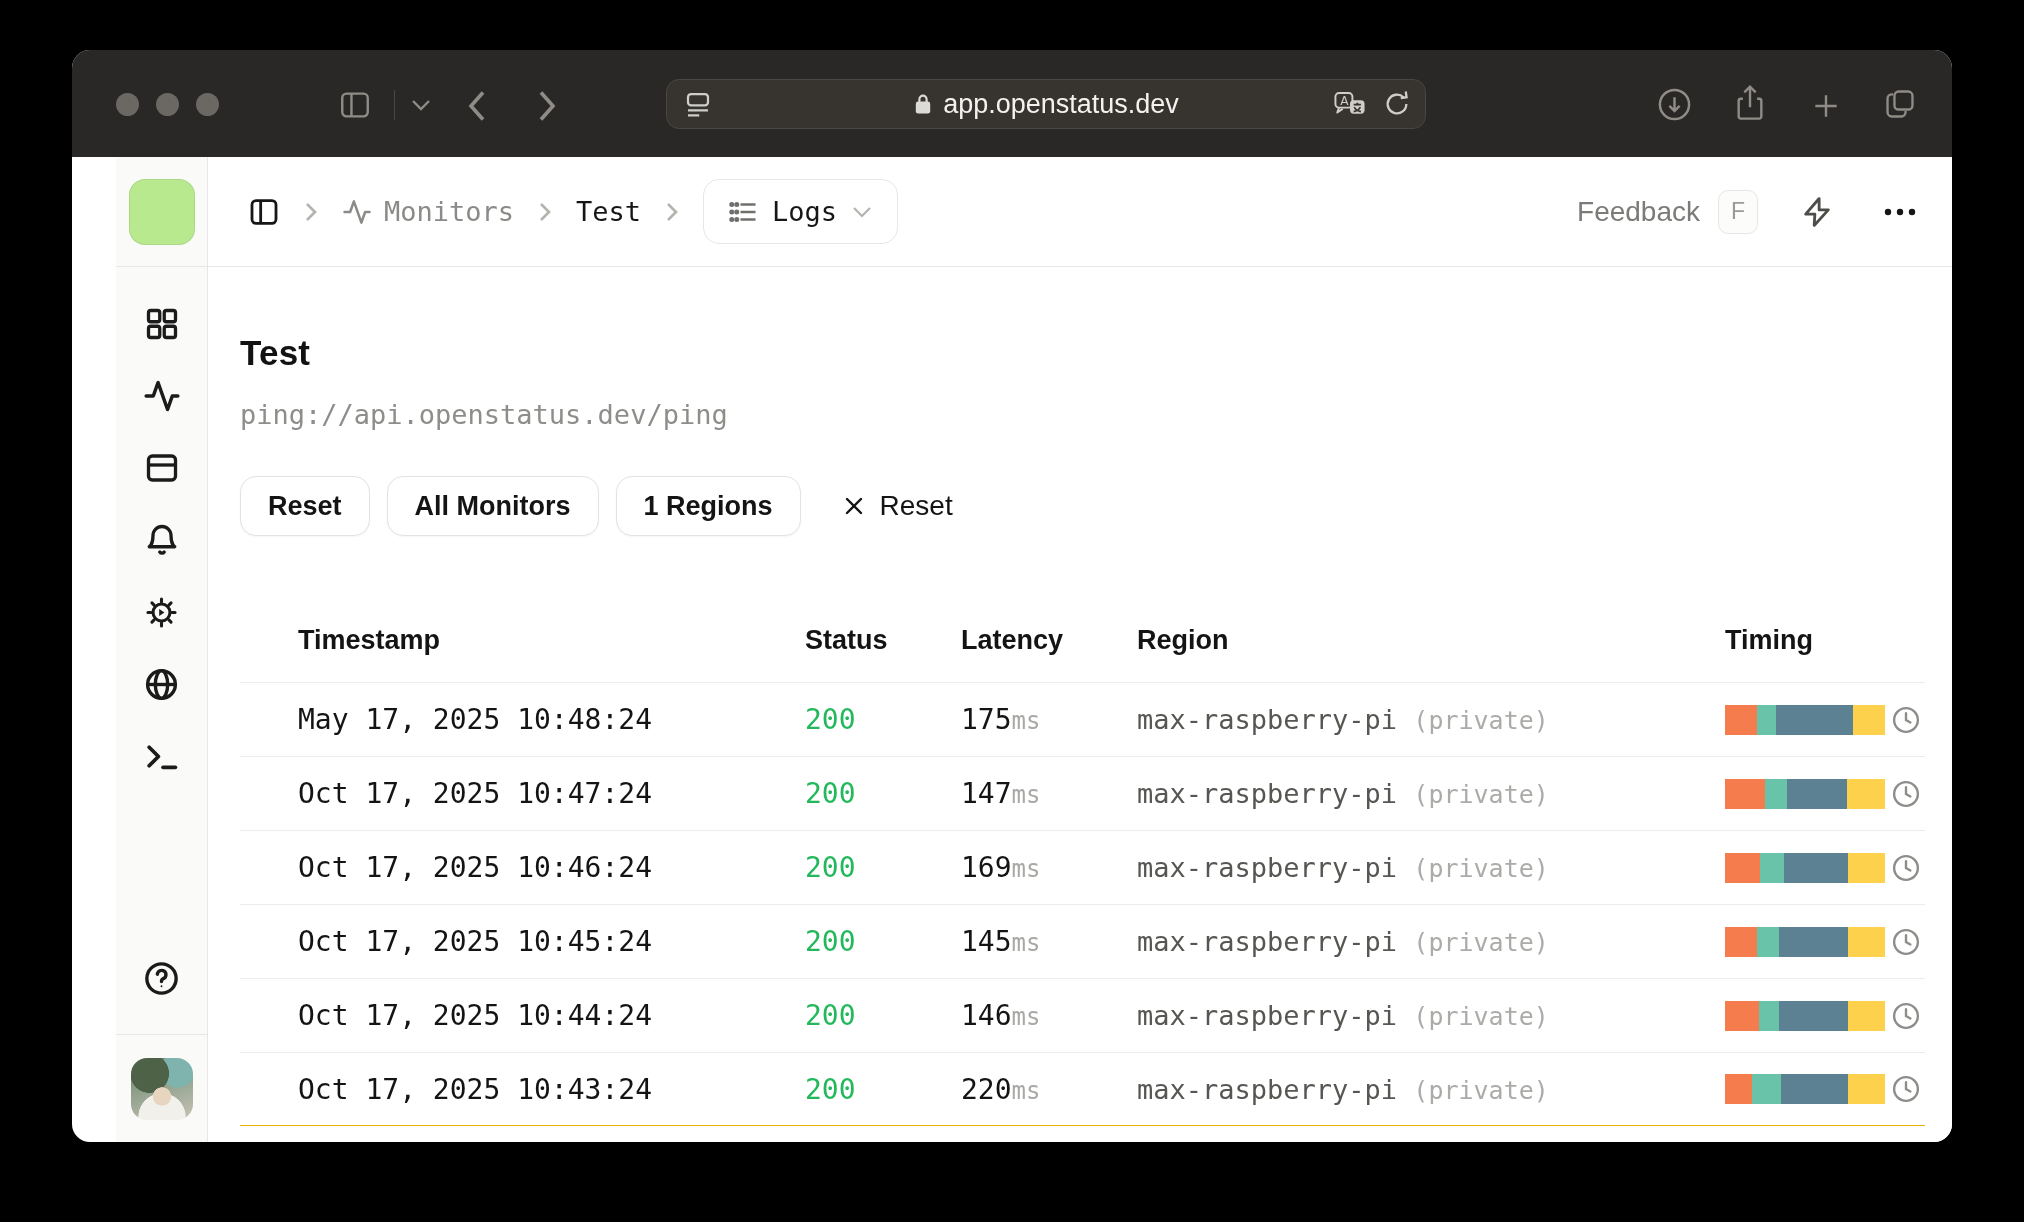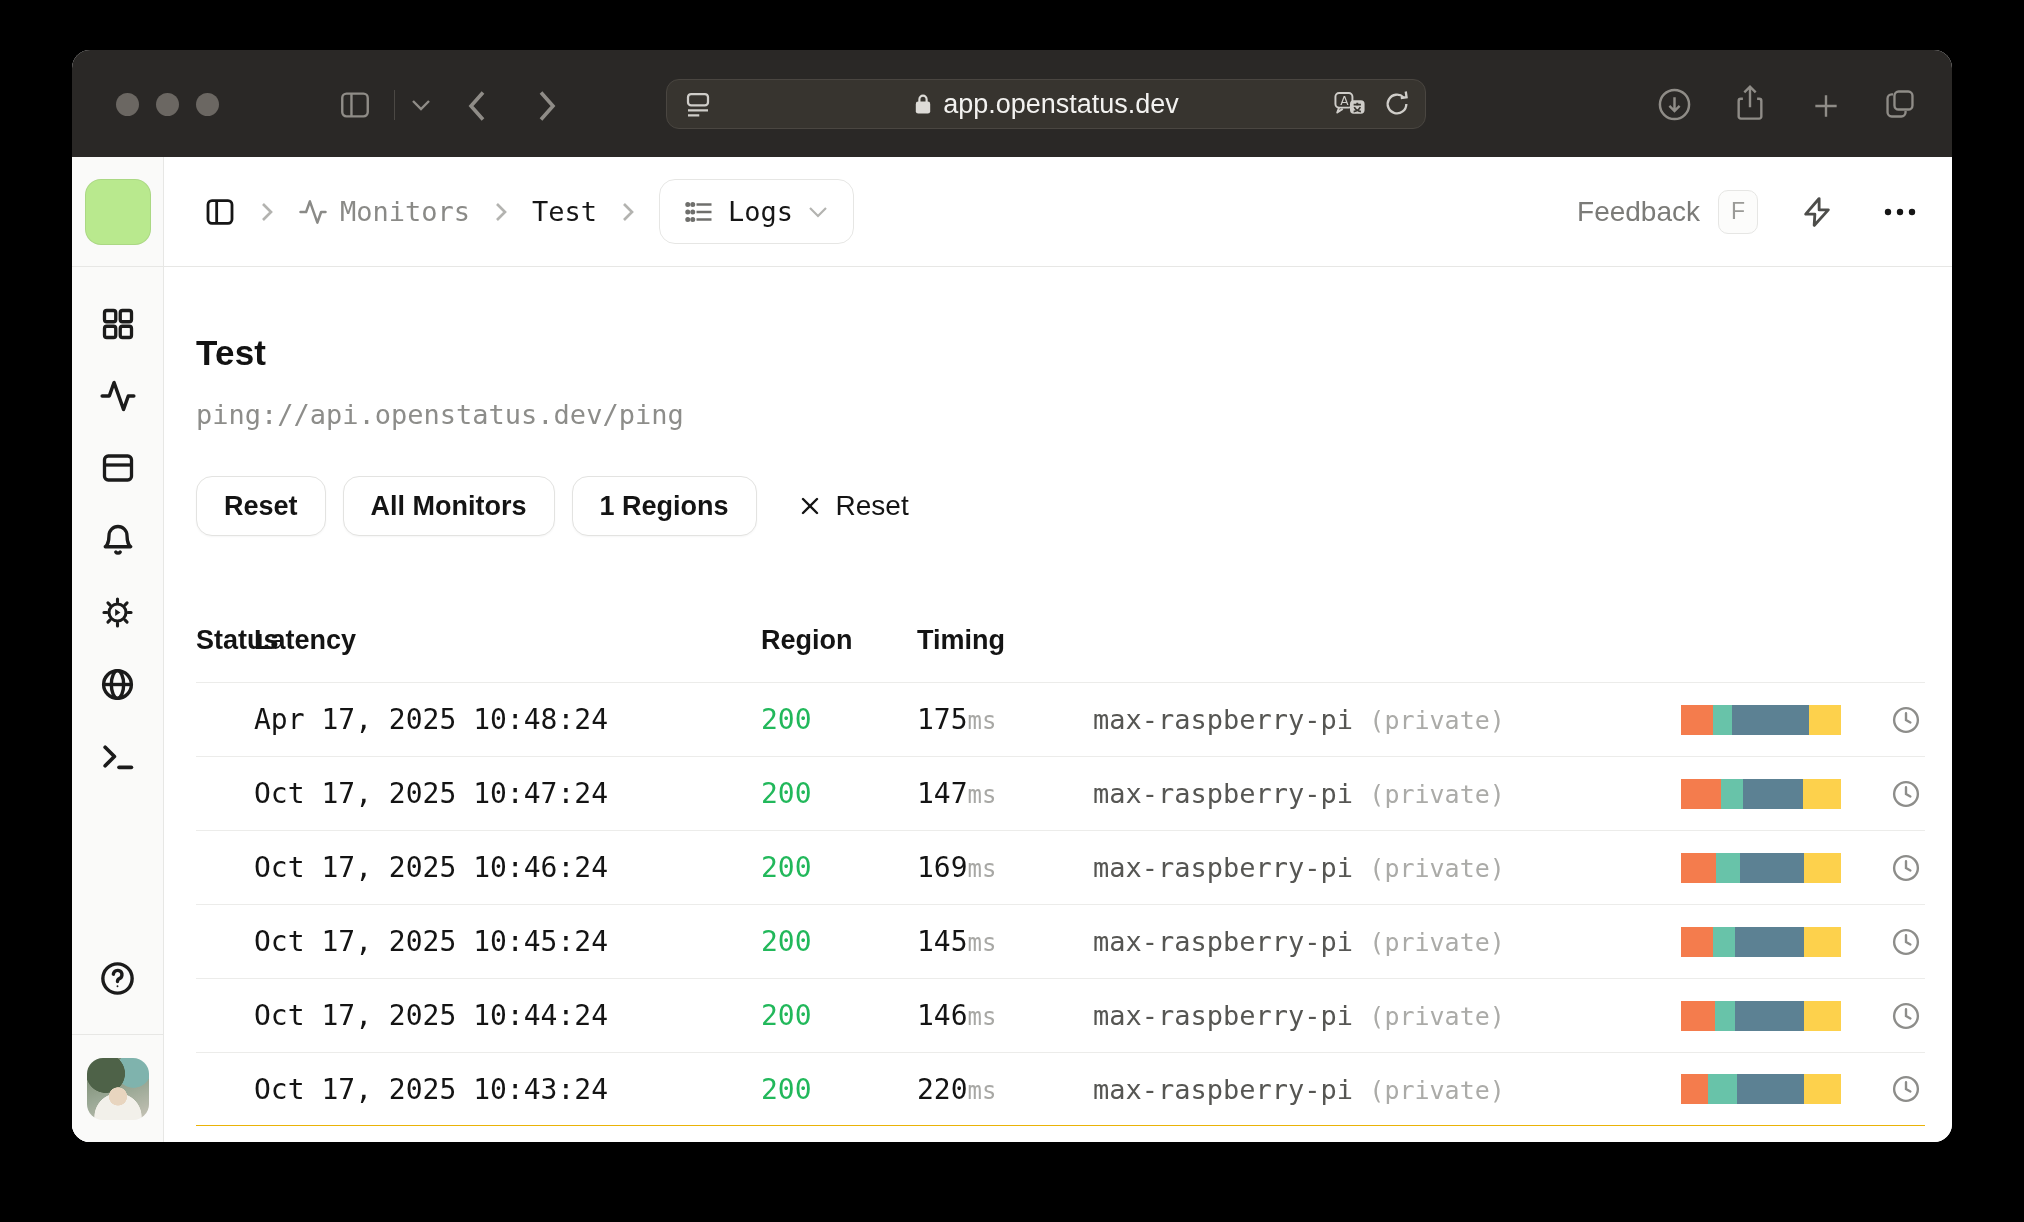--- a/index.html
+++ b/index.html
@@ -20,21 +20,21 @@
   .tb-divider { position:absolute; left:322px; top:40px; width:1px; height:30px; background:#4b4844; }
   .urlbar { position:absolute; left:559px; top:29px; width:760px; height:50px;
             background:#37342f; border:1px solid #4a4641; border-radius:13px;
             display:flex; align-items:center;margin-left:35px; }
   .url-center { position:absolute; left:0; right:0; display:flex; align-items:center;
                 justify-content:center; gap:10px; color:#f3f2f0; font-size:27px; font-weight:500; }
   .url-left { position:absolute; left:16px; color:#cfcdc9; }
   .url-right { position:absolute; right:14px; display:flex; align-items:center; gap:16px; color:#cfcdc9; }
 
   
-  .app { display:flex; height:985px; background:#fff; }
+  .app { display:flex; height:985px; background:#fff;margin-left:44px; }
 
   .sidebar { width:92px; background:#fafaf9; border-right:1px solid #e7e7e5;
              display:flex; flex-direction:column; align-items:center; }
   .sb-logo-wrap { height:110px; width:100%; display:flex; align-items:center; justify-content:center;
                   border-bottom:1px solid #e7e7e5; }
   .sb-logo { width:66px; height:66px; border-radius:16px; background:#b9e98e;
              border:1px solid rgba(0,0,0,.07); }
   .sb-nav { display:flex; flex-direction:column; align-items:center; padding-top:21px; }
   .sb-item { width:72px; height:72px; display:flex; align-items:center; justify-content:center; color:#1b1b1b; }
   .sb-spacer { flex:1; }
@@ -353,29 +353,30 @@
             <svg width="24" height="24" viewBox="0 0 24 24" fill="none" stroke="#141414" stroke-width="2.4" stroke-linecap="round">
                 <line x1="5" y1="5" x2="19" y2="19"></line>
                 <line x1="19" y1="5" x2="5" y2="19"></line>
               </svg>
             <span>Reset</span>
           </button>
         </div>
 
         <div class="logtable">
           <div class="trow thead">
+            <div class="cell-timestamp">Timestamp</div>
             <div>Status</div>
             <div>Latency</div>
             <div>Region</div>
             <div>Timing</div>
           </div>
           <div class="tbody">
   <div class="trow">
     <div class="cell-ind"><span class="ind" style="background: rgb(46, 195, 95);"></span></div>
-    <div class="ts mono">Apr 17, 2025 10:48:24</div>
+    <div class="ts mono">May 17, 2025 10:48:24</div>
     <div class="status mono" style="color: rgb(34, 184, 91);">200</div>
     <div class="latency mono"><span>175</span><span class="unit">ms</span></div>
     <div class="region mono"><span>max-raspberry-pi</span> <span class="suffix">(private)</span></div>
     <div class="cell-timing">
       <span class="tbar">
                     <span style="width: 20%; background: rgb(244, 124, 77);"></span>
                     <span style="width: 12%; background: rgb(104, 195, 169);"></span>
                     <span style="width: 48%; background: rgb(92, 129, 147);"></span>
                     <span style="width: 20%; background: rgb(253, 209, 76);"></span>
                   </span>

